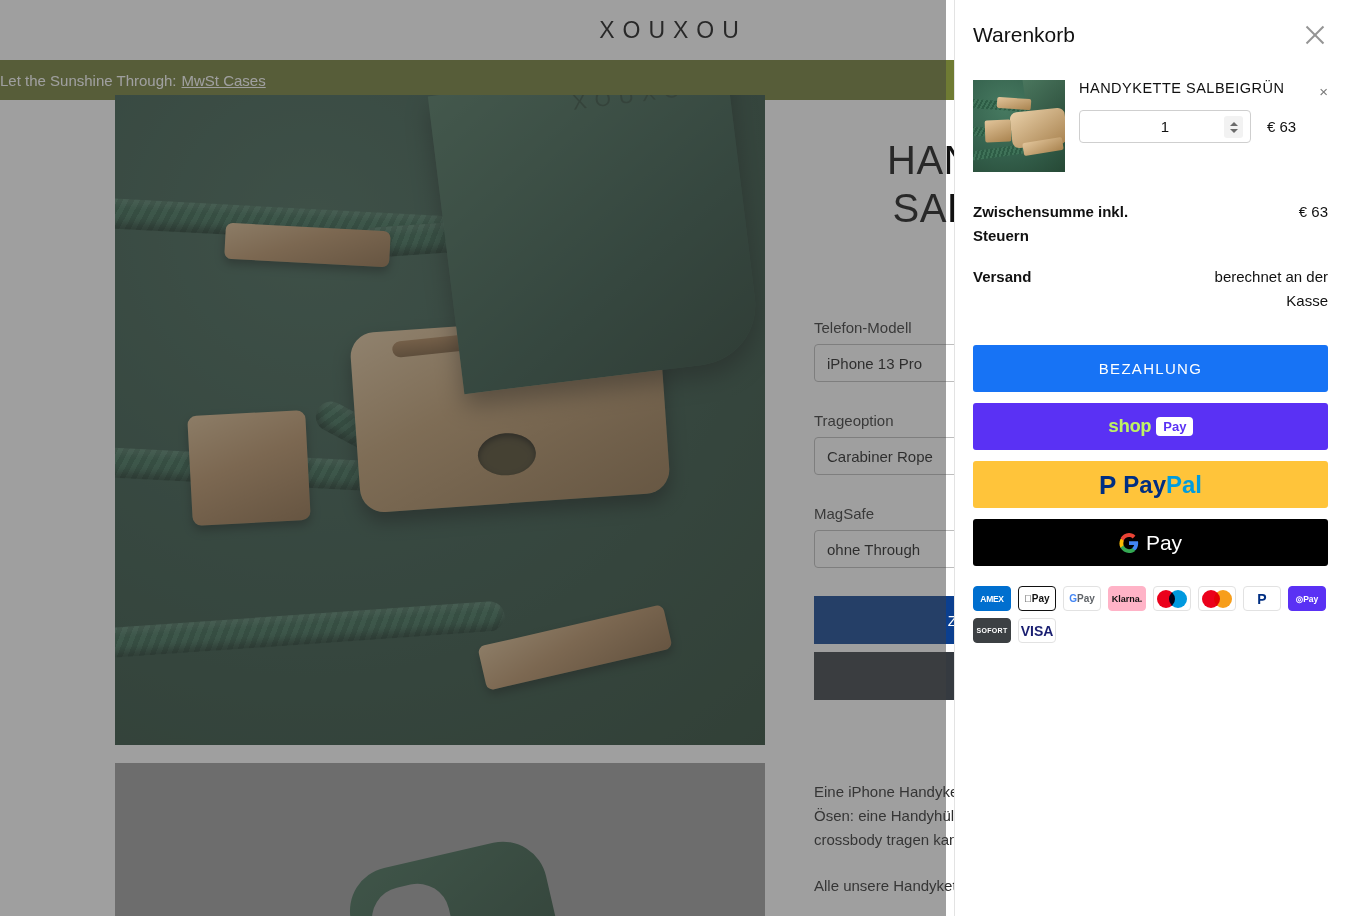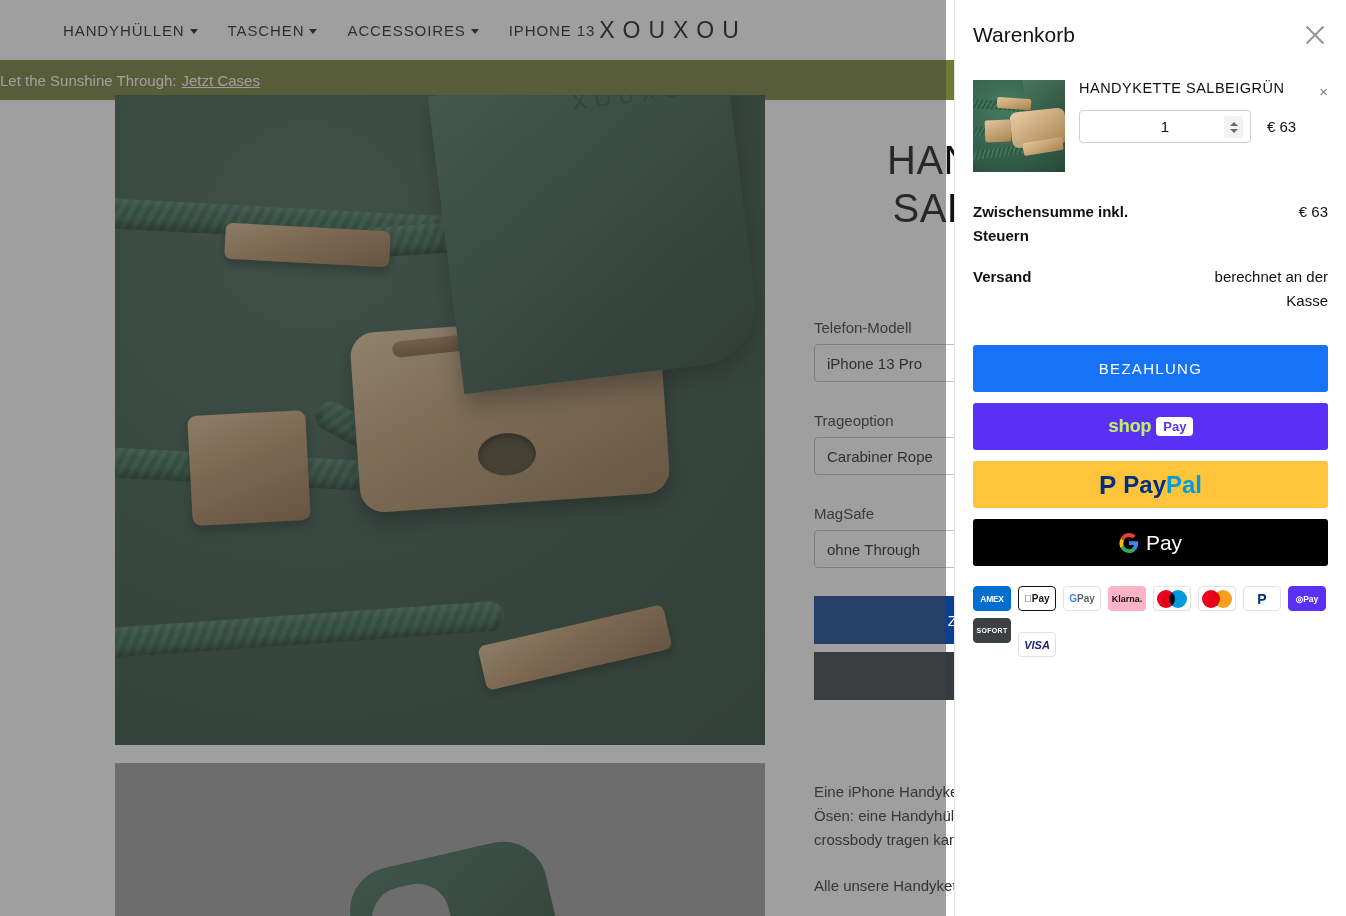--- a/index.html
+++ b/index.html
@@ -253,64 +253,47 @@
   .mcard {
     width: 38px; height: 25px; border-radius: 4px; border: 1px solid #e2e2e2;
     background: #fff; display: flex; align-items: center; justify-content: center;
     overflow: hidden; font-size: 8px; font-weight: bold;
   }
   .m-amex { background:#006fcf; border-color:#006fcf; color:#fff; font-size:8.5px; letter-spacing:-0.3px;}
   .m-apple { background:#fff; border-color:#111; color:#111; font-size:10px; }
   .m-gpay { color:#5f6368; font-size:10px; }
   .m-klarna { background:#ffb3c7; border-color:#ffb3c7; color:#111; font-size:9px; }
   .m-sofort { background:#3c4043; border-color:#3c4043; color:#fff; font-size:7px; letter-spacing:0.3px;}
-  .m-visa { color:#1a1f71; font-size:11px; font-style:italic; font-weight:bold;margin-top:14px; }
+  .m-visa { color:#1a1f71; font-size:14px; font-weight:bold; }
   .m-shoppay { background:#5a31f4; border-color:#5a31f4; color:#fff; font-size:8.5px; }
   .m-paypal { color:#002e82; font-size:14px; font-weight:bold; }
   .mc-circles { position: relative; width: 30px; height: 18px; }
   .mc-circles span { position:absolute; top:0; width:18px; height:18px; border-radius:50%; }
   .mc-circles .l { left:0; }
   .mc-circles .r { right:0; }
   .maestro .l { background:#eb001b; }
   .maestro .r { background:#0099df; mix-blend-mode: multiply; }
   .mastercard .l { background:#eb001b; }
   .mastercard .r { background:#f79e1b; mix-blend-mode: multiply; }
   .g-dot { font-weight:bold; }
 </style>
 </head>
 <body>
 
 <div id="page">
 
   <div class="store">
 
     <div class="navbar">
-      <div class="nav-links">
-        <div class="nav-link">
-          <span>HANDYHÜLLEN</span>
-          <span class="caret"></span>
-        </div>
-        <div class="nav-link">
-          <span>TASCHEN</span>
-          <span class="caret"></span>
-        </div>
-        <div class="nav-link">
-          <span>ACCESSOIRES</span>
-          <span class="caret"></span>
-        </div>
-        <div class="nav-link">
-          <span>IPHONE 13</span>
-        </div>
-      </div>
       <div class="brand">XOUXOU</div>
     </div>
 
     <div class="announce">
       <span>Let the Sunshine Through:</span>
-      <a href="#">Jetzt Cases</a>
+      <a href="#">MwSt Cases</a>
     </div>
 
     <div class="content">
 
       <div class="gallery">
         <div class="photo1">
           <div class="p1bg"></div>
           <div class="rope r1"></div>
           <div class="rope r2"></div>
           <div class="rope r3"></div>

